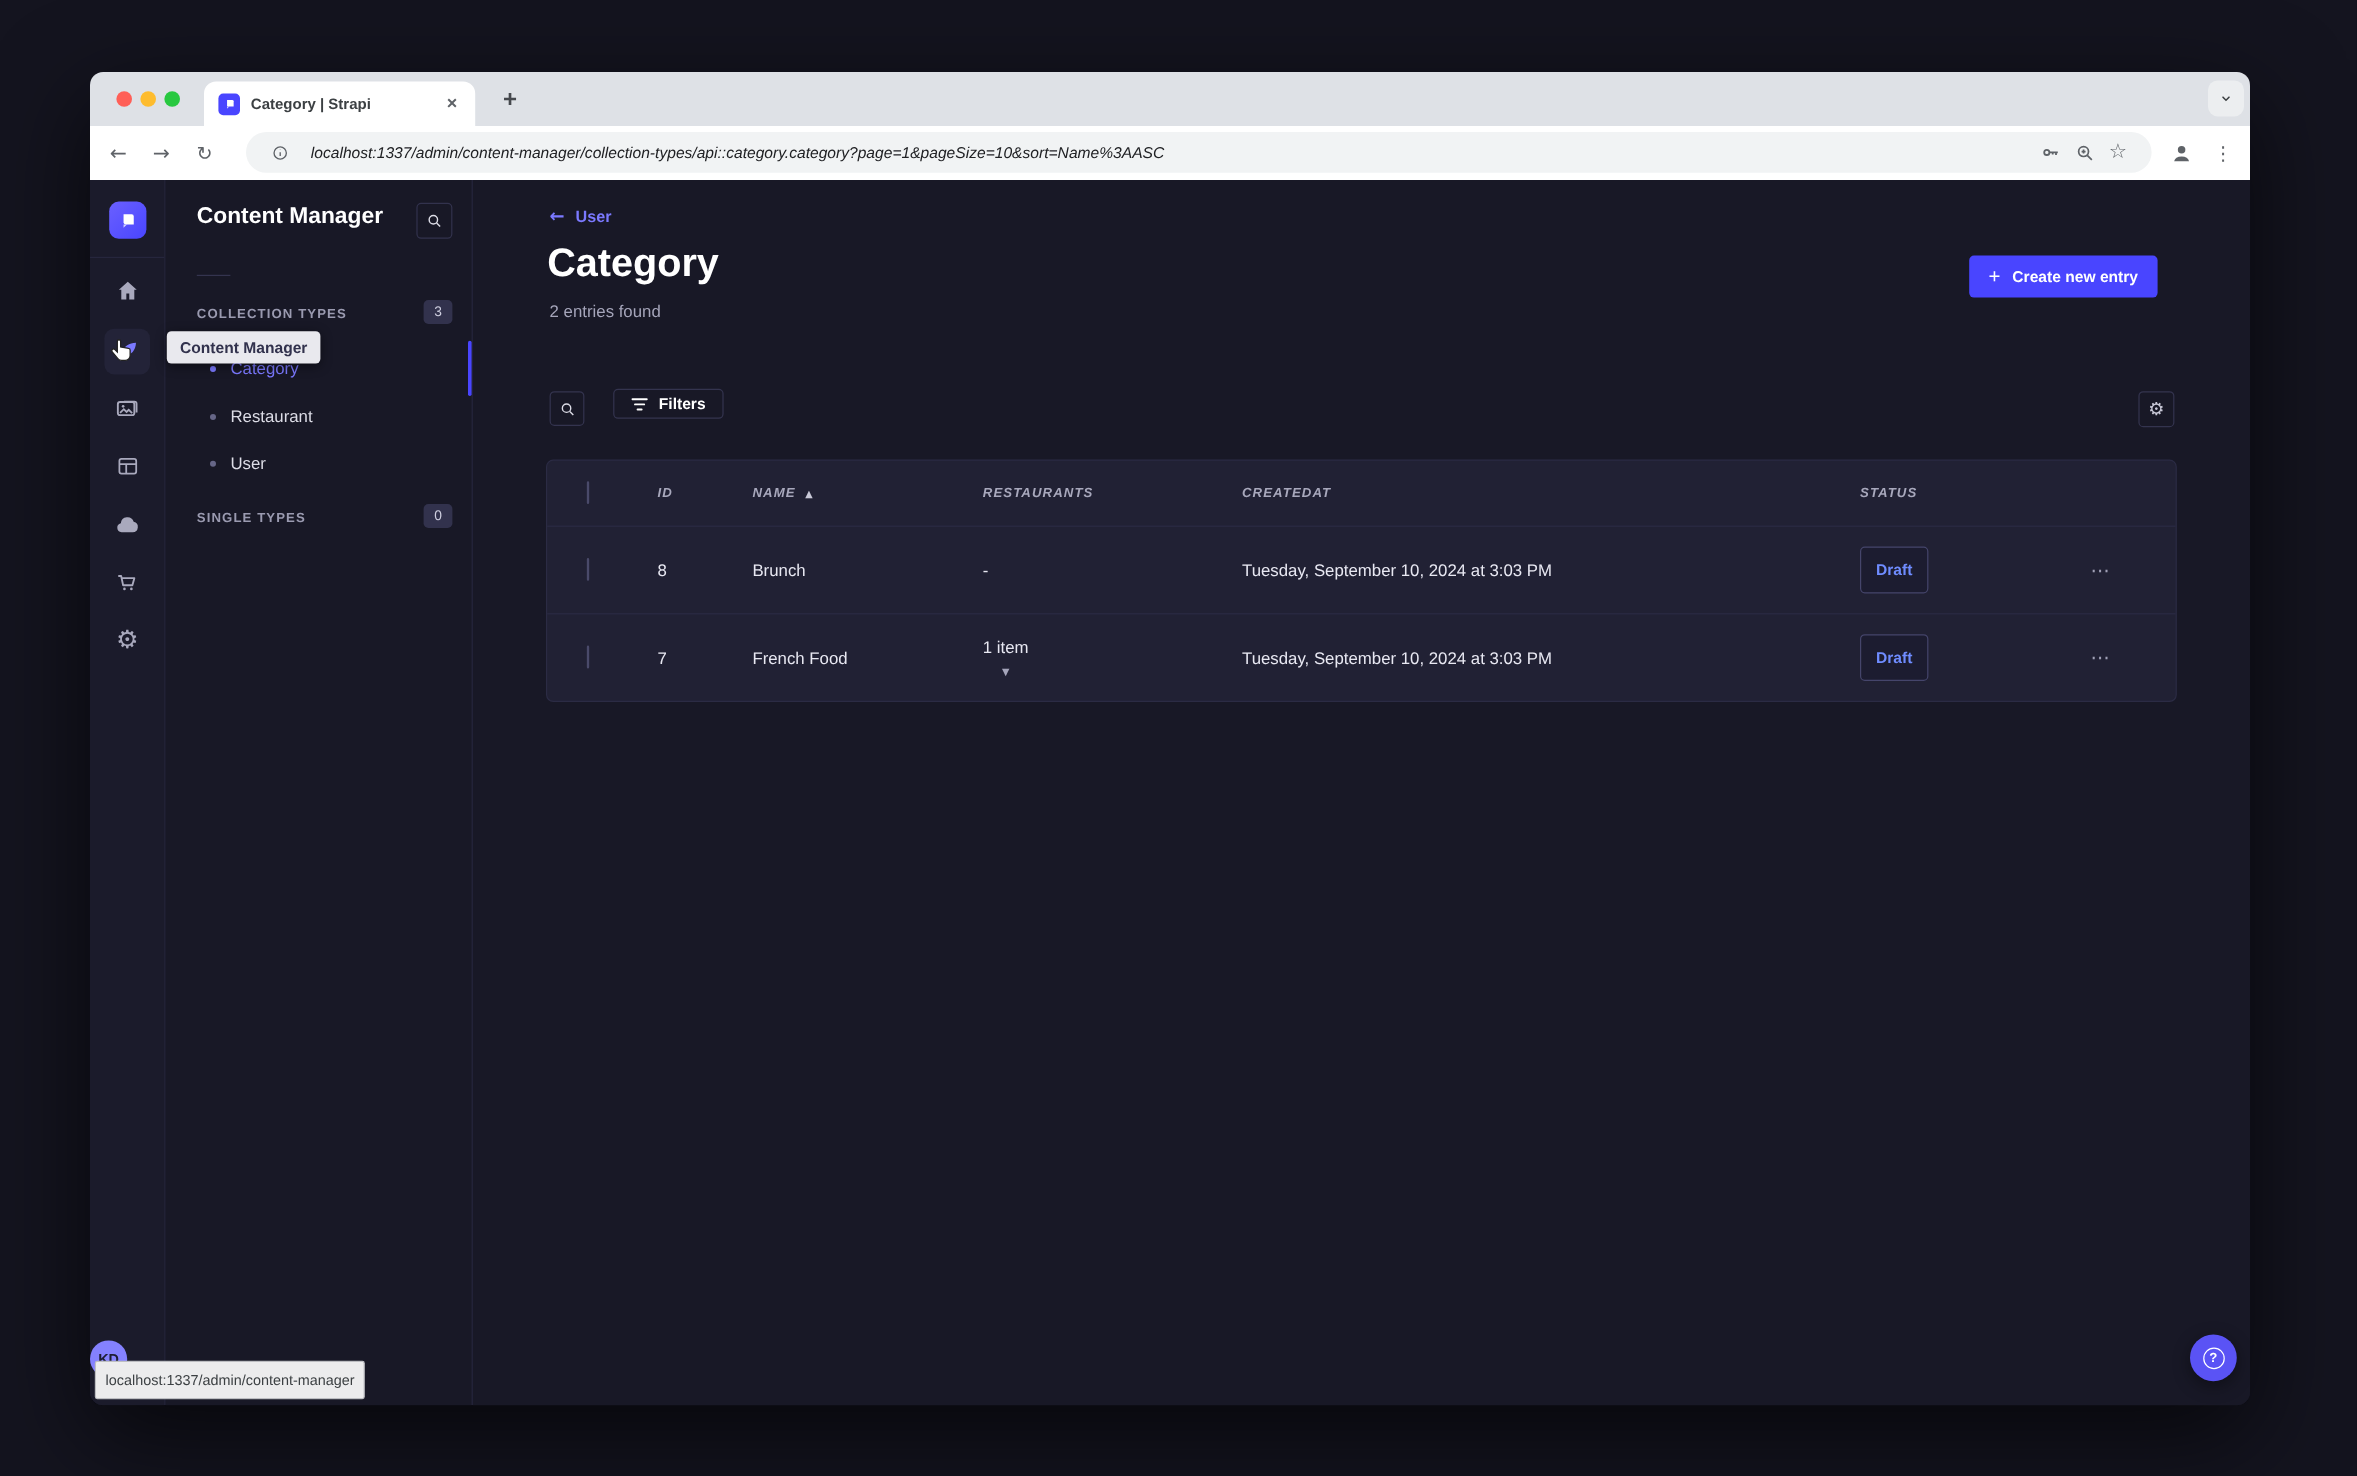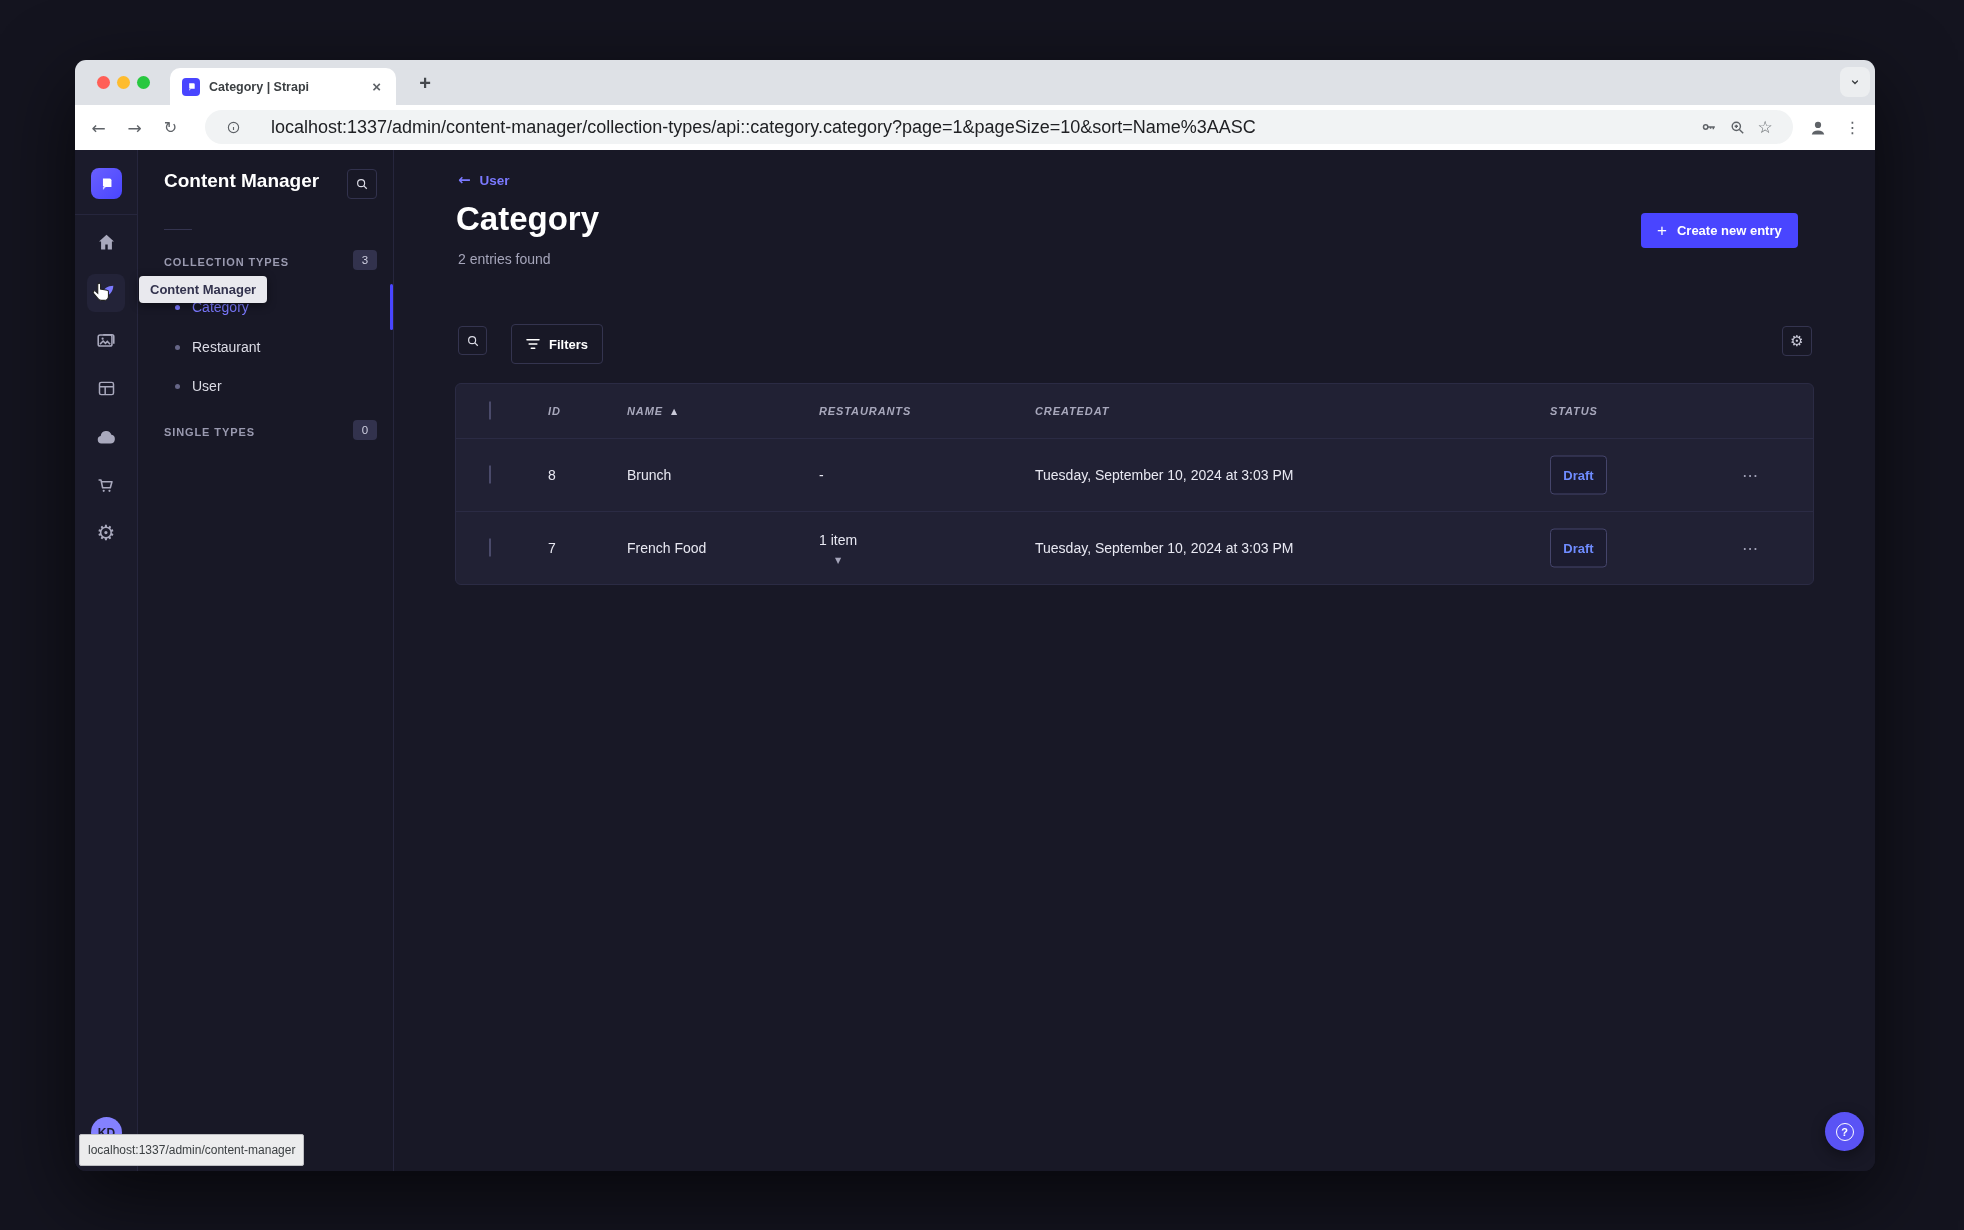--- a/index.html
+++ b/index.html
@@ -19,33 +19,33 @@
   .newtab{position:absolute;left:336px;top:9px;width:28px;height:28px;display:flex;align-items:center;justify-content:center;
           color:#45484d;font-size:20px;border-radius:50%;}
   .tabchevron{position:absolute;right:5px;top:7px;width:30px;height:30px;background:#eceef0;border-radius:8px;
               display:flex;align-items:center;justify-content:center;}
   
   .toolbar{position:absolute;left:0;top:45px;width:100%;height:45px;background:#ffffff;}
   .navbtn{position:absolute;top:7px;width:31px;height:31px;display:flex;align-items:center;justify-content:center;
           color:#5f6368;font-size:17px;border-radius:50%;font-family:"DejaVu Sans",sans-serif;}
   .urlpill{position:absolute;left:130px;top:5px;width:1588px;height:34px;background:#f1f3f4;border-radius:17px;
            display:flex;align-items:center;box-sizing:border-box;padding:0 14px;}
-  .urltext{margin-left:24px;font-size:18px;color:#202124;white-space:nowrap;overflow:hidden;flex:1;}
+  .urltext{margin-left:12px;font-size:13px;color:#202124;white-space:nowrap;overflow:hidden;flex:1;font-style:italic;}
   .pillicon{display:flex;align-items:center;justify-content:center;width:28px;height:28px;flex:none;}
   .star{color:#5f6368;font-size:17px;font-family:"DejaVu Sans",sans-serif;}
   
   .app{position:absolute;left:0;top:90px;width:1800px;height:1021px;background:#181826;overflow:hidden;}
   .rail{position:absolute;left:0;top:0;width:63px;height:100%;background:#1b1b2b;border-right:1px solid #26263d;box-sizing:border-box;}
   .logo{position:absolute;left:16px;top:18px;width:31px;height:31px;border-radius:8px;
         background:linear-gradient(135deg,#6a60ff,#4945ff);display:flex;align-items:center;justify-content:center;}
   .raildiv{position:absolute;left:0;top:64px;width:100%;height:1px;background:#26263d;}
   .railbtn{position:absolute;left:12px;width:38px;height:38px;border-radius:8px;display:flex;align-items:center;justify-content:center;}
   .railbtn.active{background:#232338;}
   .railgear{font-family:"DejaVu Sans",sans-serif;font-size:21px;color:#a9a9bd;}
-  .kd{position:absolute;left:16px;top:967px;width:31px;height:31px;border-radius:50%;background:#8481ff;
+  .kd{position:absolute;left:0;top:967px;width:31px;height:31px;border-radius:50%;background:#8481ff;
       display:flex;align-items:center;justify-content:center;font-size:12px;font-weight:700;color:#1d1d33;}
   .subnav{position:absolute;left:63px;top:0;width:256px;height:100%;background:#181826;border-right:1px solid #26263d;box-sizing:border-box;}
   .sn-title{position:absolute;left:26px;top:20px;font-size:19px;font-weight:700;color:#fff;}
   .sn-search{position:absolute;right:16px;top:19px;width:30px;height:30px;border:1px solid #32324d;border-radius:4px;
              display:flex;align-items:center;justify-content:center;box-sizing:border-box;}
   .sn-div{position:absolute;left:26px;top:79px;width:28px;height:1px;background:#34344f;}
   .sn-section{position:absolute;left:26px;font-size:11px;font-weight:700;letter-spacing:.9px;color:#9a9ab0;}
   .sn-badge{position:absolute;right:16px;min-width:24px;height:20px;border-radius:4px;background:#32324d;color:#cfcfe0;
             font-size:11.5px;display:flex;align-items:center;justify-content:center;}
   .sn-item{position:absolute;left:0;width:100%;height:40px;display:flex;align-items:center;padding-left:37px;
@@ -62,21 +62,21 @@
   .backlink{position:absolute;left:383px;top:21px;display:flex;align-items:center;gap:9px;color:#7b79ff;
             font-size:13.5px;font-weight:600;}
   .backarrow{font-family:"DejaVu Sans",sans-serif;font-size:15px;}
   .pagetitle{position:absolute;left:381px;top:50px;font-size:33px;font-weight:700;color:#fff;}
   .entries{position:absolute;left:383px;top:101px;font-size:14px;color:#a5a5ba;}
   .createbtn{position:absolute;left:1566px;top:63px;height:35px;background:#4945ff;border-radius:4px;color:#fff;
              font-size:13px;font-weight:600;display:flex;align-items:center;gap:10px;padding:0 16px;box-sizing:border-box;}
   .createplus{font-size:17px;font-weight:400;line-height:1;}
   .iconbtn{position:absolute;border:1px solid #34344f;border-radius:4px;display:flex;align-items:center;justify-content:center;box-sizing:border-box;}
   .searchbtn2{left:383px;top:176px;width:29px;height:29px;}
-  .filtersbtn{position:absolute;left:436px;top:174px;height:40px;border:1px solid #34344f;border-radius:4px;
+  .filtersbtn{position:absolute;left:436px;top:174px;height:25px;border:1px solid #34344f;border-radius:4px;
               display:flex;align-items:center;gap:9px;padding:0 14px;color:#fff;font-size:13px;font-weight:600;box-sizing:border-box;}
   .gearbtn{left:1707px;top:176px;width:30px;height:30px;color:#c9c9d8;}
   .gearglyph{font-family:"DejaVu Sans",sans-serif;font-size:15px;}
   .table{position:absolute;left:380px;top:233px;width:1359px;background:#212134;border:1px solid #2b2b44;
          border-radius:6px;box-sizing:border-box;}
   .thead{position:relative;height:54px;border-bottom:1px solid #2b2b44;font-style:italic;}
   .trow{position:relative;height:72px;border-bottom:1px solid #2b2b44;}
   .trow:last-child{border-bottom:none;}
   .cell{position:absolute;top:50%;transform:translateY(-50%);}
   .c-check{left:33px}.c-id{left:92px}.c-name{left:171px}.c-rest{left:363px}.c-date{left:579px}.c-status{left:1094px}.c-dots{left:1286px}

